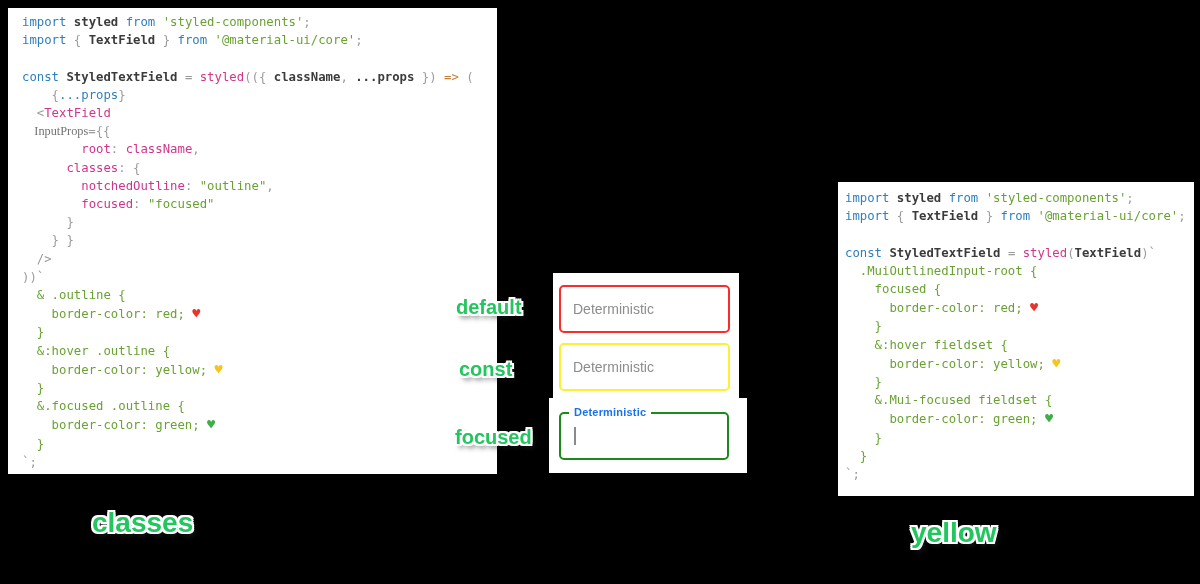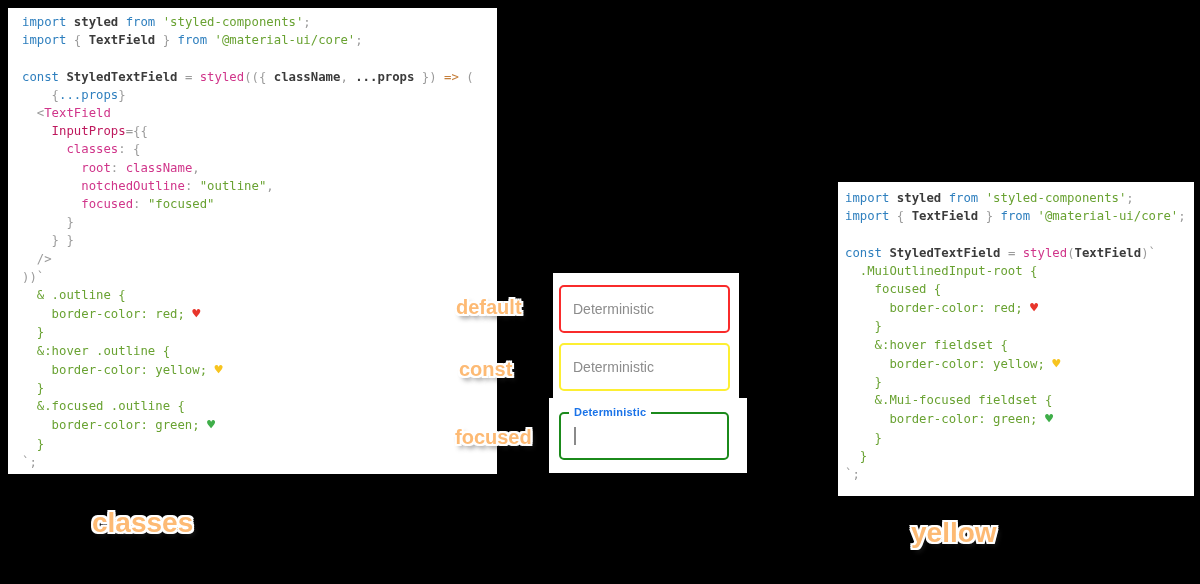--- a/index.html
+++ b/index.html
@@ -64,21 +64,21 @@
   .text-caret{
     position:absolute;
     left:13px; top:13px;
     width:2px; height:18px;
     background:#8a8a8a;
   }
   
   .red-label{
     position:absolute;
     font-weight:700;
-    color:#fdba74;
+    color:#22c55e;
     text-shadow:
       -2px -2px 0 #fff, 2px -2px 0 #fff, -2px 2px 0 #fff, 2px 2px 0 #fff,
       0 -2px 0 #fff, 0 2px 0 #fff, -2px 0 0 #fff, 2px 0 0 #fff,
       3px 4px 5px rgba(40,40,40,.75);
   }
   #label-default{ left:456px; top:296px; font-size:20px; }
   #label-hover{ left:459px; top:358px; font-size:20px; }
   #label-focused{ left:455px; top:426px; font-size:20px; }
   #caption-classes{ left:92px; top:507px; font-size:28px; }
   #caption-globals{ left:911px; top:517px; font-size:28px; }
@@ -86,23 +86,23 @@
 </head>
 <body>
 
 <div id="left-code-panel" class="code-panel">
     <div class="code-line"><span style="color: rgb(46, 127, 190);">import</span><span style="color: rgb(59, 59, 59); font-weight: bold;"> styled </span><span style="color: rgb(46, 127, 190);">from</span><span style="color: rgb(105, 162, 50);"> 'styled-components'</span><span style="color: rgb(155, 155, 155);">;</span></div>
     <div class="code-line"><span style="color: rgb(46, 127, 190);">import</span><span style="color: rgb(155, 155, 155);"> { </span><span style="color: rgb(59, 59, 59); font-weight: bold;">TextField</span><span style="color: rgb(155, 155, 155);"> } </span><span style="color: rgb(46, 127, 190);">from</span><span style="color: rgb(105, 162, 50);"> '@material-ui/core'</span><span style="color: rgb(155, 155, 155);">;</span></div>
     <div class="code-line">&nbsp;</div>
     <div class="code-line"><span style="color: rgb(46, 127, 190);">const</span><span style="color: rgb(59, 59, 59); font-weight: bold;"> StyledTextField </span><span style="color: rgb(155, 155, 155);">= </span><span style="color: rgb(208, 53, 138);">styled</span><span style="color: rgb(155, 155, 155);">(({ </span><span style="color: rgb(59, 59, 59); font-weight: bold;">className</span><span style="color: rgb(155, 155, 155);">, </span><span style="color: rgb(59, 59, 59); font-weight: bold;">...props</span><span style="color: rgb(155, 155, 155);"> }) </span><span style="color: rgb(197, 127, 59);">=&gt;</span><span style="color: rgb(155, 155, 155);"> (</span></div>
     <div class="code-line"><span style="color: rgb(155, 155, 155);">    {</span><span style="color: rgb(46, 127, 190);">...props</span><span style="color: rgb(155, 155, 155);">}</span></div>
     <div class="code-line"><span style="color: rgb(155, 155, 155);">  &lt;</span><span style="color: rgb(208, 53, 138);">TextField</span></div>
-    <div class="code-line"><span style="color: #be185d;">    InputProps</span><span style="color: rgb(155, 155, 155);">={{</span></div>
+    <div class="code-line"><span style="color: #737373; font-family: Liberation Serif, serif;">    InputProps</span><span style="color: rgb(155, 155, 155);">={{</span></div>
+    <div class="code-line"><span style="color: rgb(208, 53, 138);">        root</span><span style="color: rgb(155, 155, 155);">: </span><span style="color: rgb(208, 53, 138);">className</span><span style="color: rgb(155, 155, 155);">,</span></div>
     <div class="code-line"><span style="color: rgb(208, 53, 138);">      classes</span><span style="color: rgb(155, 155, 155);">: {</span></div>
-    <div class="code-line"><span style="color: rgb(208, 53, 138);">        root</span><span style="color: rgb(155, 155, 155);">: </span><span style="color: rgb(208, 53, 138);">className</span><span style="color: rgb(155, 155, 155);">,</span></div>
     <div class="code-line"><span style="color: rgb(208, 53, 138);">        notchedOutline</span><span style="color: rgb(155, 155, 155);">: </span><span style="color: rgb(105, 162, 50);">"outline"</span><span style="color: rgb(155, 155, 155);">,</span></div>
     <div class="code-line"><span style="color: rgb(208, 53, 138);">        focused</span><span style="color: rgb(155, 155, 155);">: </span><span style="color: rgb(105, 162, 50);">"focused"</span></div>
     <div class="code-line"><span style="color: rgb(155, 155, 155);">      }</span></div>
     <div class="code-line"><span style="color: rgb(155, 155, 155);">    } }</span></div>
     <div class="code-line"><span style="color: rgb(155, 155, 155);">  /&gt;</span></div>
     <div class="code-line"><span style="color: rgb(155, 155, 155);">))`</span></div>
     <div class="code-line"><span style="color: rgb(105, 162, 50);">  &amp; .outline {</span></div>
     <div class="code-line"><span style="color: rgb(105, 162, 50);">    border-color: red; </span><span class="heart" style="color: rgb(232, 53, 43);">♥</span></div>
     <div class="code-line"><span style="color: rgb(105, 162, 50);">  }</span></div>
     <div class="code-line"><span style="color: rgb(105, 162, 50);">  &amp;:hover .outline {</span></div>

